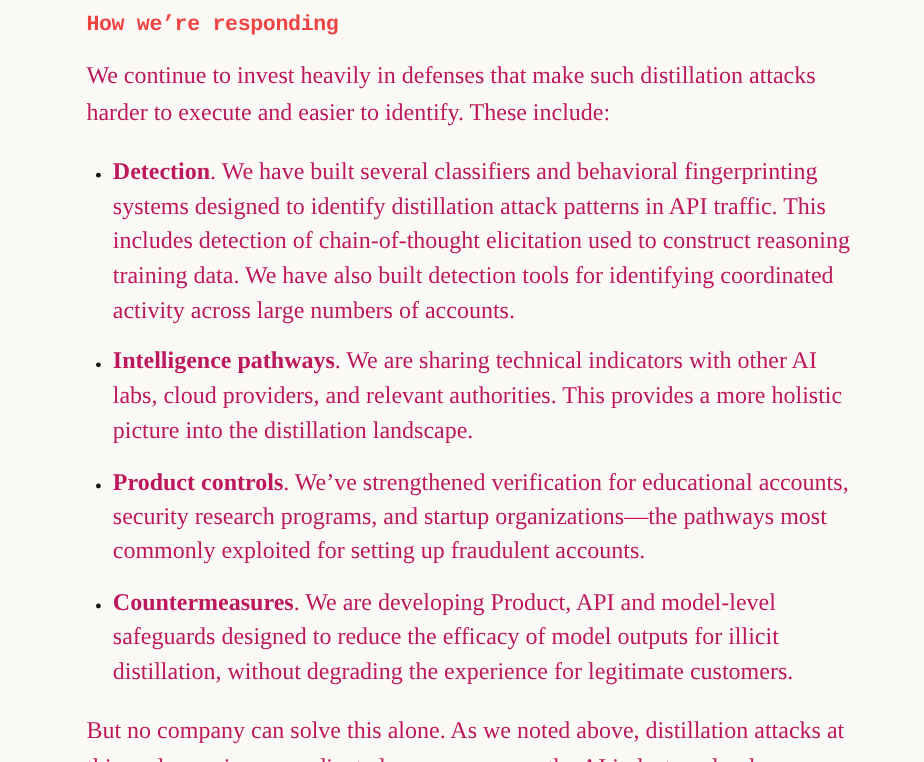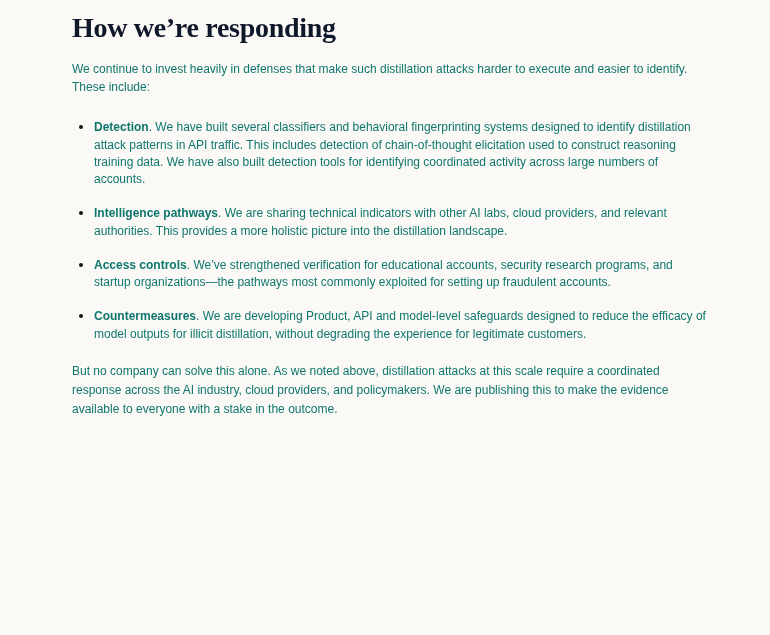--- a/index.html
+++ b/index.html
@@ -12,32 +12,32 @@
     background: #faf9f5;
     color: #141413;
     overflow: hidden;
   }
   .article {
     box-sizing: border-box;
     width: 770px;
     padding: 11px 60px 0 72px;
   }
   .article h1 {
-    font-family: Liberation Serif, serif;
-    font-size: 28px;
+    font-family: Liberation Mono, monospace;
+    font-size: 18px;
     line-height: 1.2;
     font-weight: 700;
     letter-spacing: -0.3px;
-    color: #0f172a;
+    color: #ef4444;
     margin: 0 0 15px 0;
   }
   .body-text {
-    font-family: Liberation Sans, sans-serif;
-    font-size: 12px;
-    color: #0f766e;
+    font-family: Liberation Serif, serif;
+    font-size: 20px;
+    color: #be185d;
   }
   p.para {
     margin: 0 0 19px 0;
     line-height: 1.57;
     max-width: 640px;
   }
   p.closing {
     margin: 0;
   }
   ul.point-list {
@@ -63,19 +63,19 @@
 
 <div class="article">
 
   <h1>How we’re responding</h1>
 
   <p class="body-text para">We continue to invest heavily in defenses that make such distillation attacks harder to execute and easier to identify. These include:</p>
 
   <ul class="body-text point-list">
     <li><span class="term">Detection</span><span>. We have built several classifiers and behavioral fingerprinting systems designed to identify distillation attack patterns in API traffic. This includes detection of chain-of-thought elicitation used to construct reasoning training data. We have also built detection tools for identifying coordinated activity across large numbers of accounts.</span></li>
     <li><span class="term">Intelligence pathways</span><span>. We are sharing technical indicators with other AI labs, cloud providers, and relevant authorities. This provides a more holistic picture into the distillation landscape.</span></li>
-    <li><span class="term">Access controls</span><span>. We’ve strengthened verification for educational accounts, security research programs, and startup organizations—the pathways most commonly exploited for setting up fraudulent accounts.</span></li>
+    <li><span class="term">Product controls</span><span>. We’ve strengthened verification for educational accounts, security research programs, and startup organizations—the pathways most commonly exploited for setting up fraudulent accounts.</span></li>
     <li><span class="term">Countermeasures</span><span>. We are developing Product, API and model-level safeguards designed to reduce the efficacy of model outputs for illicit distillation, without degrading the experience for legitimate customers.</span></li>
   </ul>
 
   <p class="body-text para closing">But no company can solve this alone. As we noted above, distillation attacks at this scale require a coordinated response across the AI industry, cloud providers, and policymakers. We are publishing this to make the evidence available to everyone with a stake in the outcome.</p>
 
 </div>
 
 </body></html>

